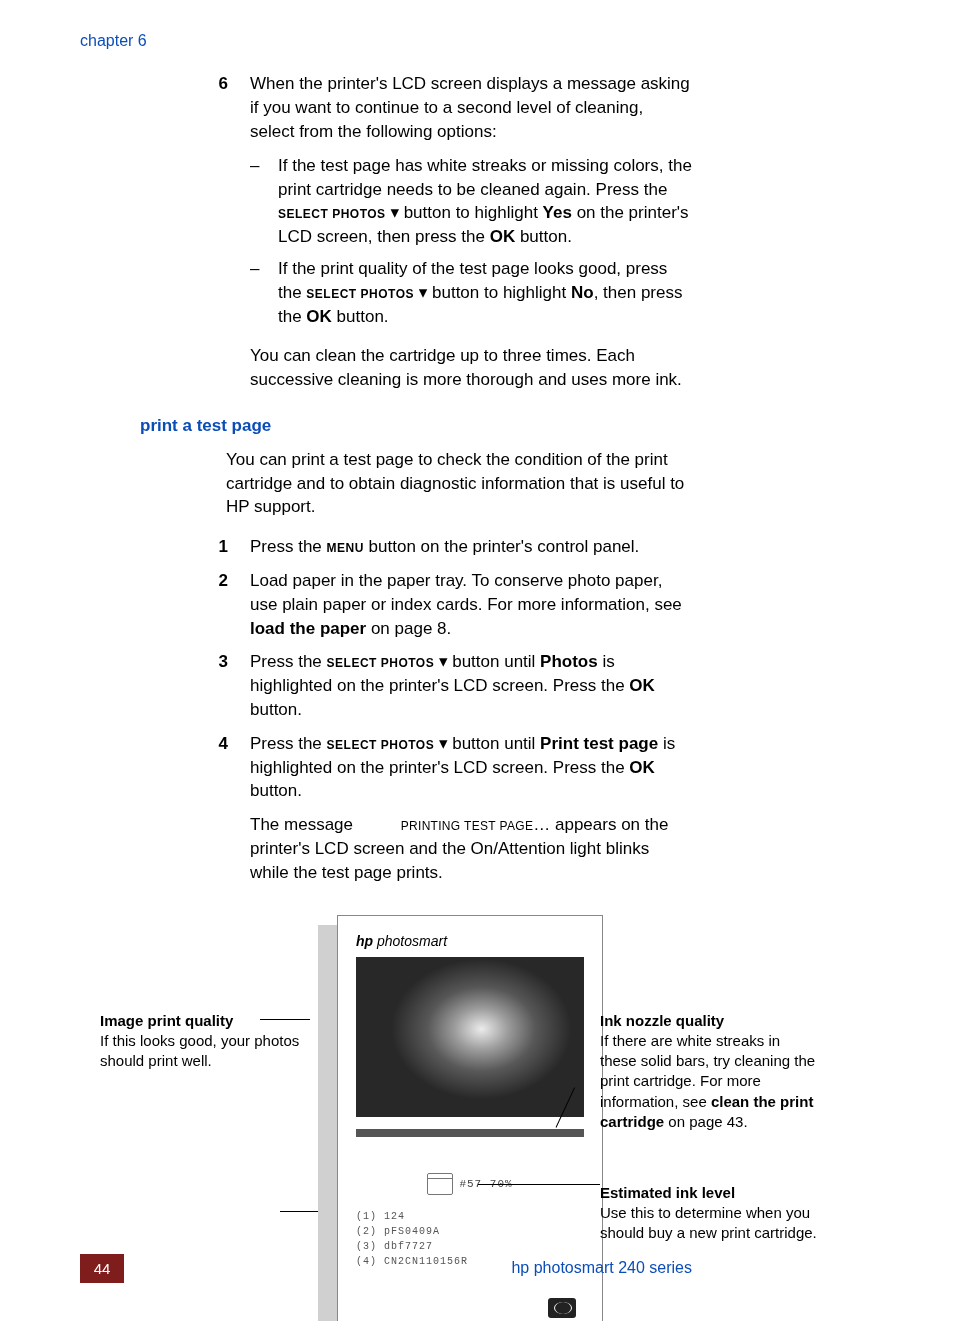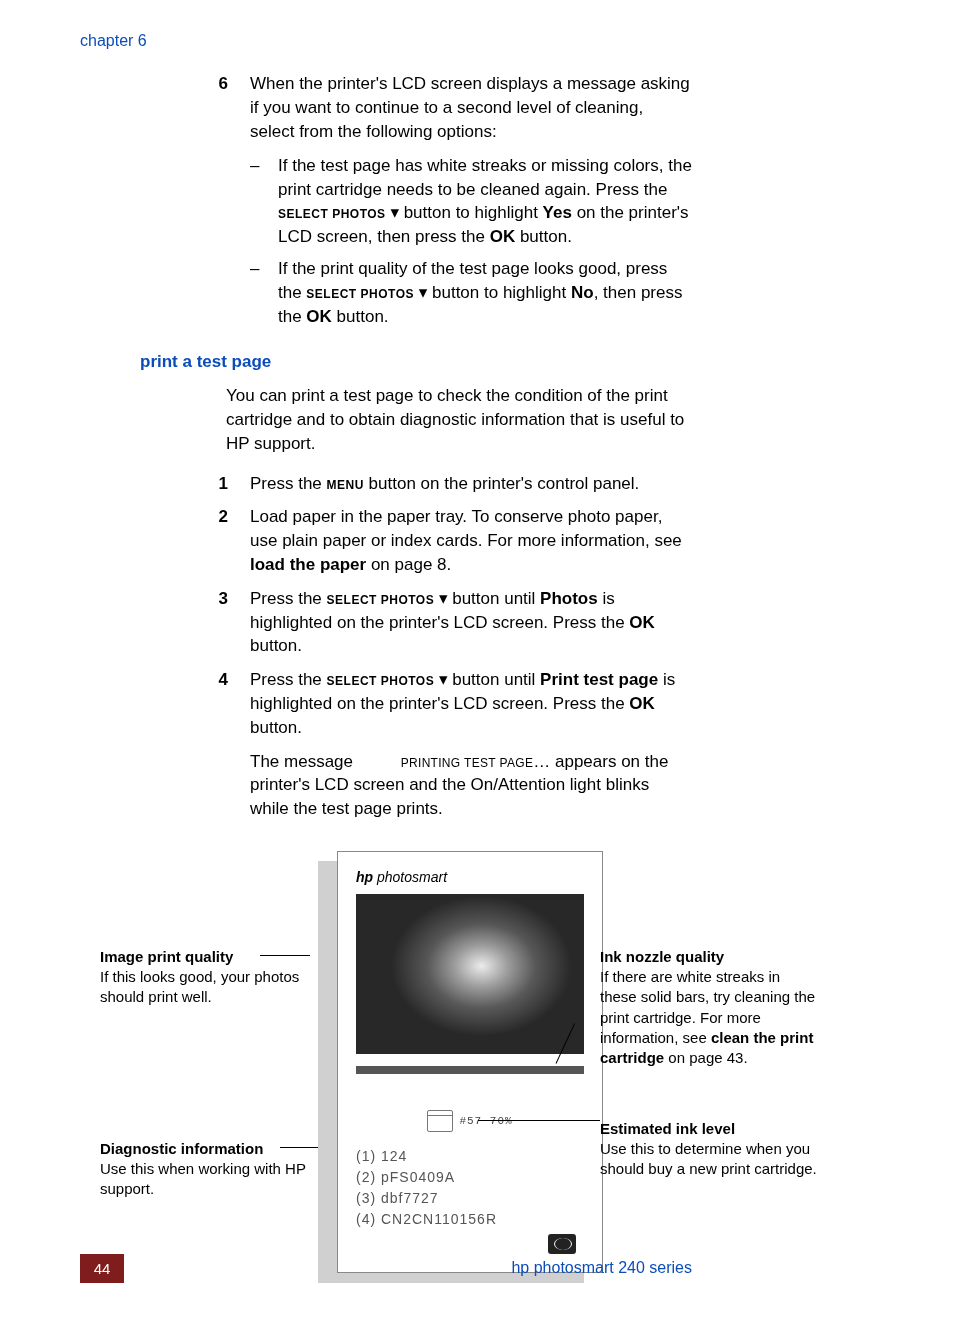--- a/index.html
+++ b/index.html
@@ -146,22 +146,22 @@
   }
   .cart-icon::before {
     content: "";
     position: absolute;
     left: 0; right: 0; top: 4px;
     height: 1px;
     background: #777;
   }
   .tp-diag {
     margin-top: 14px;
-    font-family: Liberation Sans, sans-serif;
-    font-size: 14px;
+    font-family: Liberation Mono, monospace;
+    font-size: 10px;
     color: #555;
     letter-spacing: 1px;
     line-height: 1.5;
   }
   .tp-logo {
     position: absolute;
     right: 26px;
     bottom: 18px;
     width: 28px;
     height: 20px;
@@ -227,20 +227,21 @@
         </div>
       </div>
       <div class="bullet-item">
         <div class="dash">–</div>
         <div class="body">
           <span>If the print quality of the test page looks good, press the </span><b class="sc">Select Photos</b> <span>▾</span><span> button to highlight </span><b>No</b><span>, then press the </span><b>OK</b><span> button.</span>
         </div>
       </div>
     </div>
 
+    <div class="plain-para">You can clean the cartridge up to three times. Each successive cleaning is more thorough and uses more ink.</div>
   </div>
 
   <div class="sec-heading">print a test page</div>
 
   <div class="content-block">
     <div class="plain-para" style="margin-left:16px;">You can print a test page to check the condition of the print cartridge and to obtain diagnostic information that is useful to HP support.</div>
 
     <div class="numbered">
       <div class="num">1</div>
       <div class="body">
@@ -275,24 +276,20 @@
   </div>
 
   <div class="figure-area">
 
     <div class="callout" style="left:20px; top:96px; text-align:left;">
       <span class="callout-title">Image print quality</span>
       <span>If this looks good, your photos should print well.</span>
     </div>
     <div class="line" style="left:180px; top:104px; width:50px; height:1px;"></div>
 
-    <div class="callout" style="left:20px; top:288px; text-align:left;">
-      <span class="callout-title">Diagnostic information</span>
-      <span>Use this when working with HP support.</span>
-    </div>
     <div class="line" style="left:200px; top:296px; width:48px; height:1px;"></div>
 
     <div class="testpage-wrap">
       <div class="testpage-shadow"></div>
       <div class="testpage">
         <div class="tp-brand"><b>hp</b><span> photosmart</span></div>
         <div class="tp-photo"></div>
         <div class="tp-bar"></div>
         <div class="tp-cartridge">
           <span class="cart-icon"></span><span>#57  70%</span>

